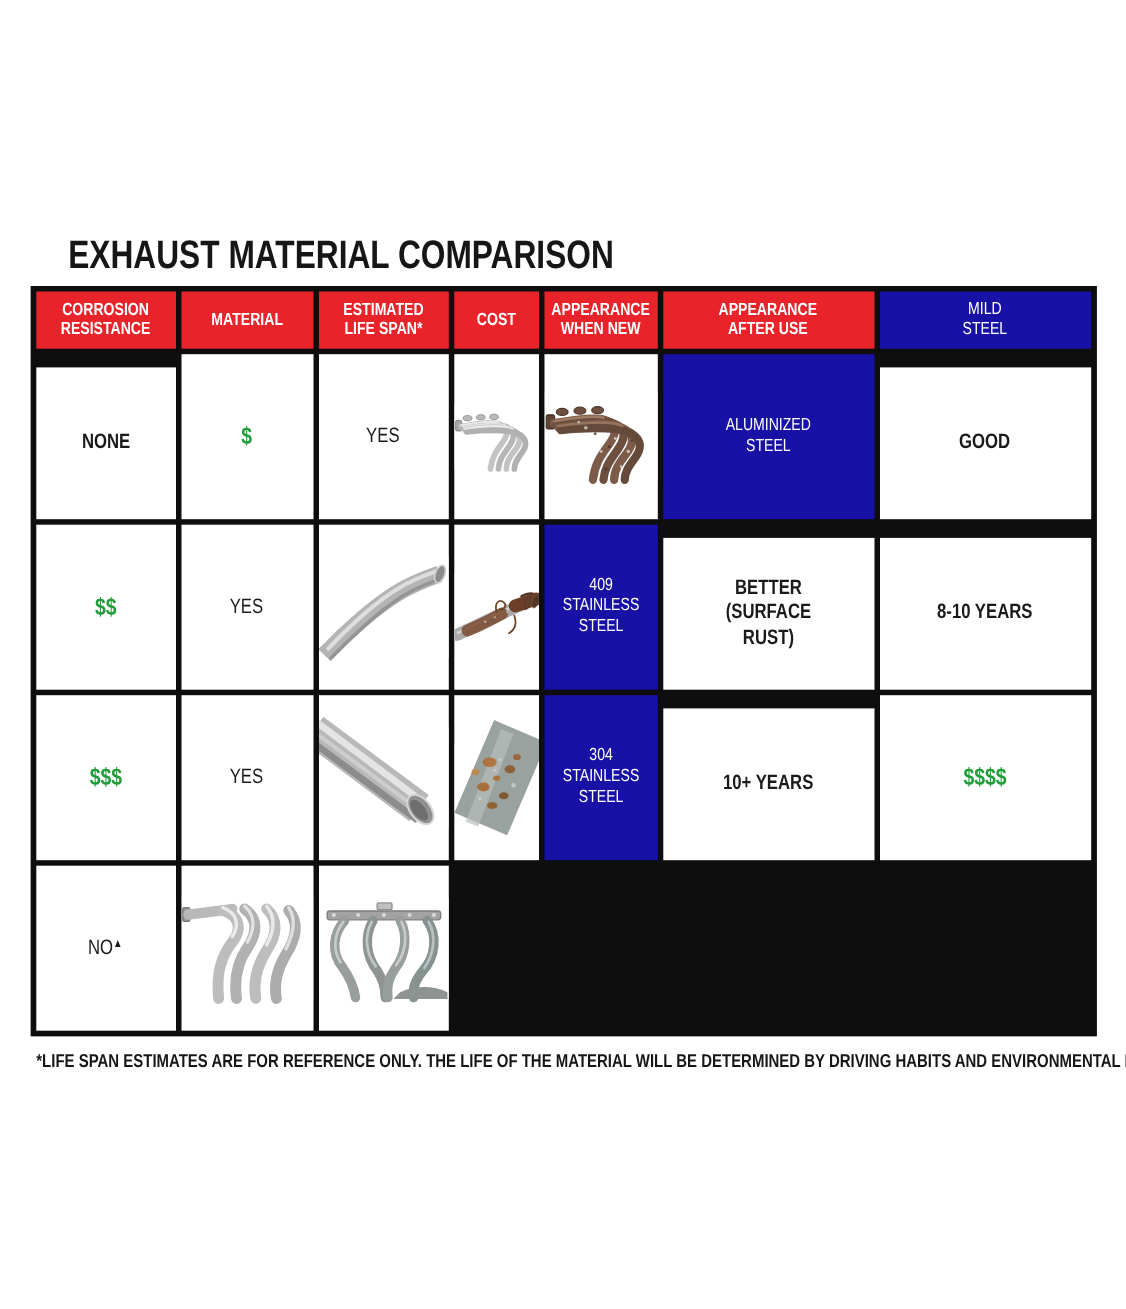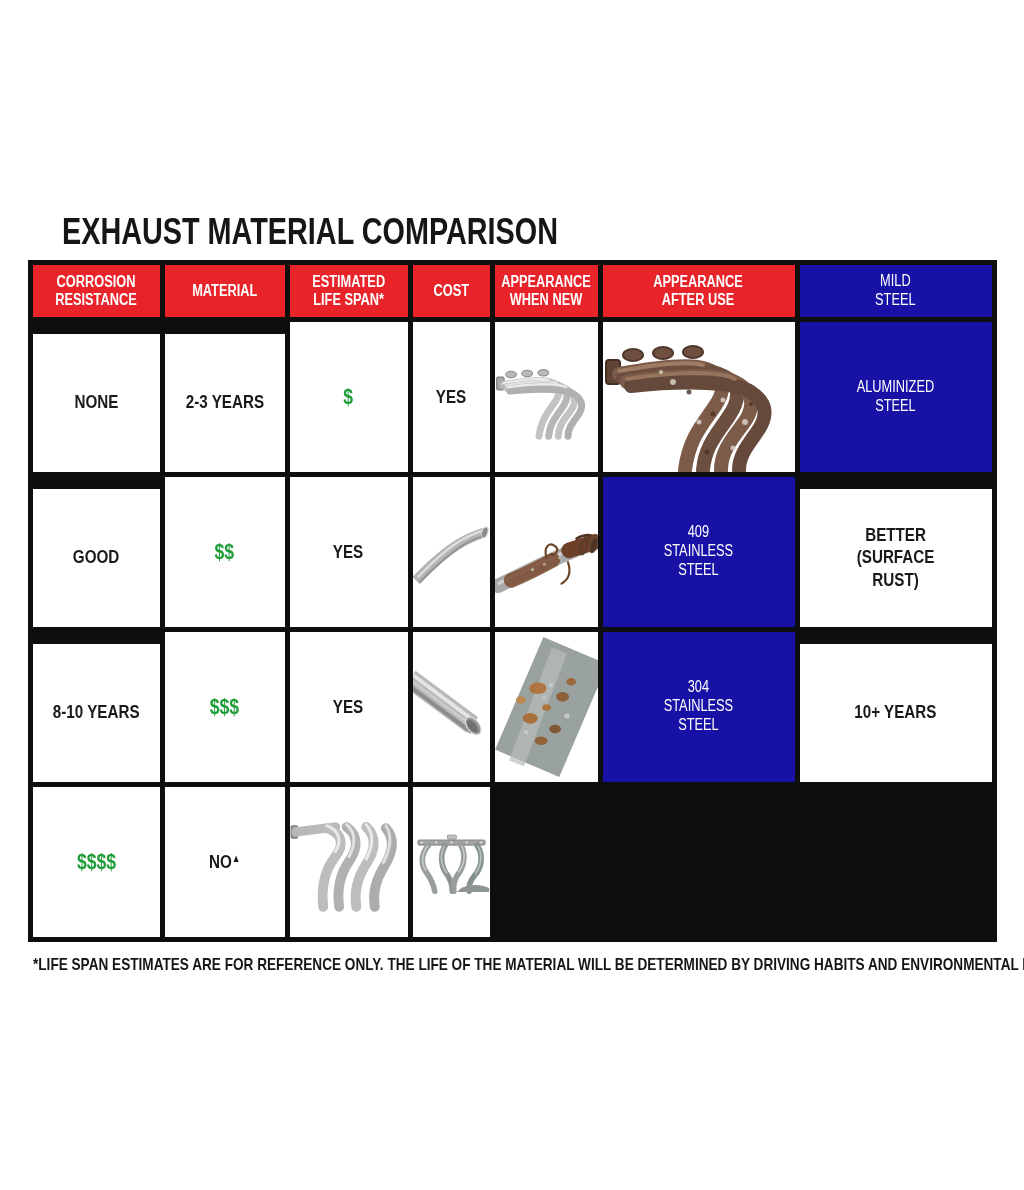--- a/index.html
+++ b/index.html
@@ -23,21 +23,21 @@
     gap:5px;background:#0e0e0e;border:5px solid #0e0e0e;
   }
   .cell{
     background:#ffffff;display:flex;align-items:center;justify-content:center;
     text-align:center;color:#1a1a1a;overflow:hidden;
   }
   .hdr{background:#e8242a;color:#ffffff;font-weight:bold;font-size:16px;line-height:1.12;}
   .mat{background:#1711a5;color:#ffffff;font-weight:normal;font-size:16px;line-height:1.18;}
   .txt{font-weight:bold;font-size:19px;line-height:1.18;margin-top:12px;}
   .cost{font-weight:bold;font-size:22px;color:#1f9d38;}
-  .magnet{font-weight:bold;font-size:19px;}
+  .magnet{font-weight:normal;font-size:19px;}
   .magnet sup{font-size:11px;vertical-align:6px;}
   .photo{padding:0;}
   .photo svg{display:block;width:192px;height:150px;}
   .footnotes{
     width:958px;margin:11px auto 0 auto;color:#161616;
     font-weight:bold;font-size:17px;line-height:1.4;
   }
   .footnote{white-space:nowrap;}
 </style>
 </head>
@@ -71,23 +71,20 @@
         <span class="cnd">APPEARANCE
 AFTER USE</span>
       </div>
 
     <div class="cell mat">
         <span class="cnd">MILD
 STEEL</span>
       </div>
     <div class="cell txt">
         <span class="cnd">NONE</span>
-      </div>
-    <div class="cell txt">
-        <span class="cnd">2-3 YEARS</span>
       </div>
     <div class="cell cost">
         <span class="cnd">$</span>
       </div>
     <div class="cell magnet">
         <span class="cnd"><span>YES</span><sup></sup></span>
       </div>
     <div class="cell photo">
       <svg viewBox="0 0 192 150">
         <rect x="0" y="0" width="192" height="150" fill="#ffffff"></rect>

